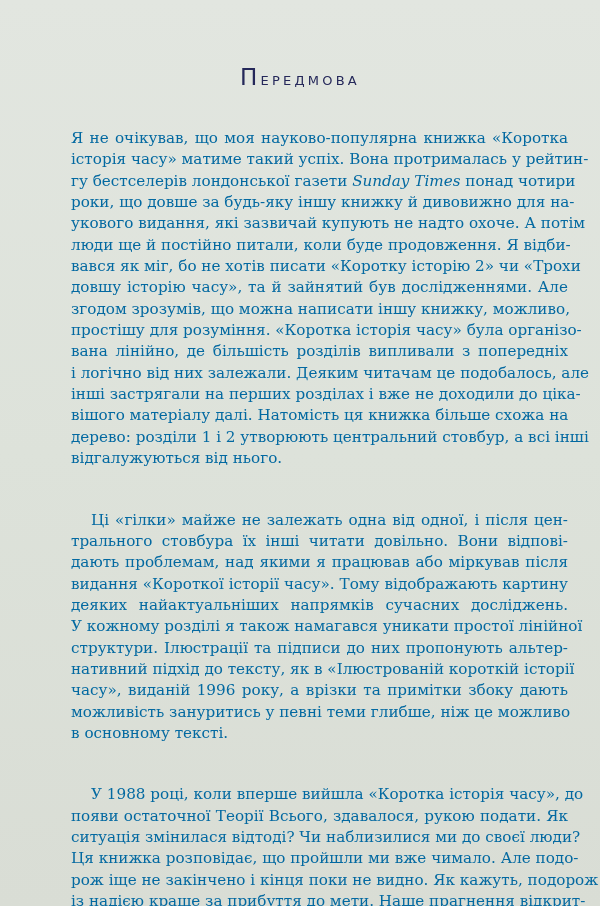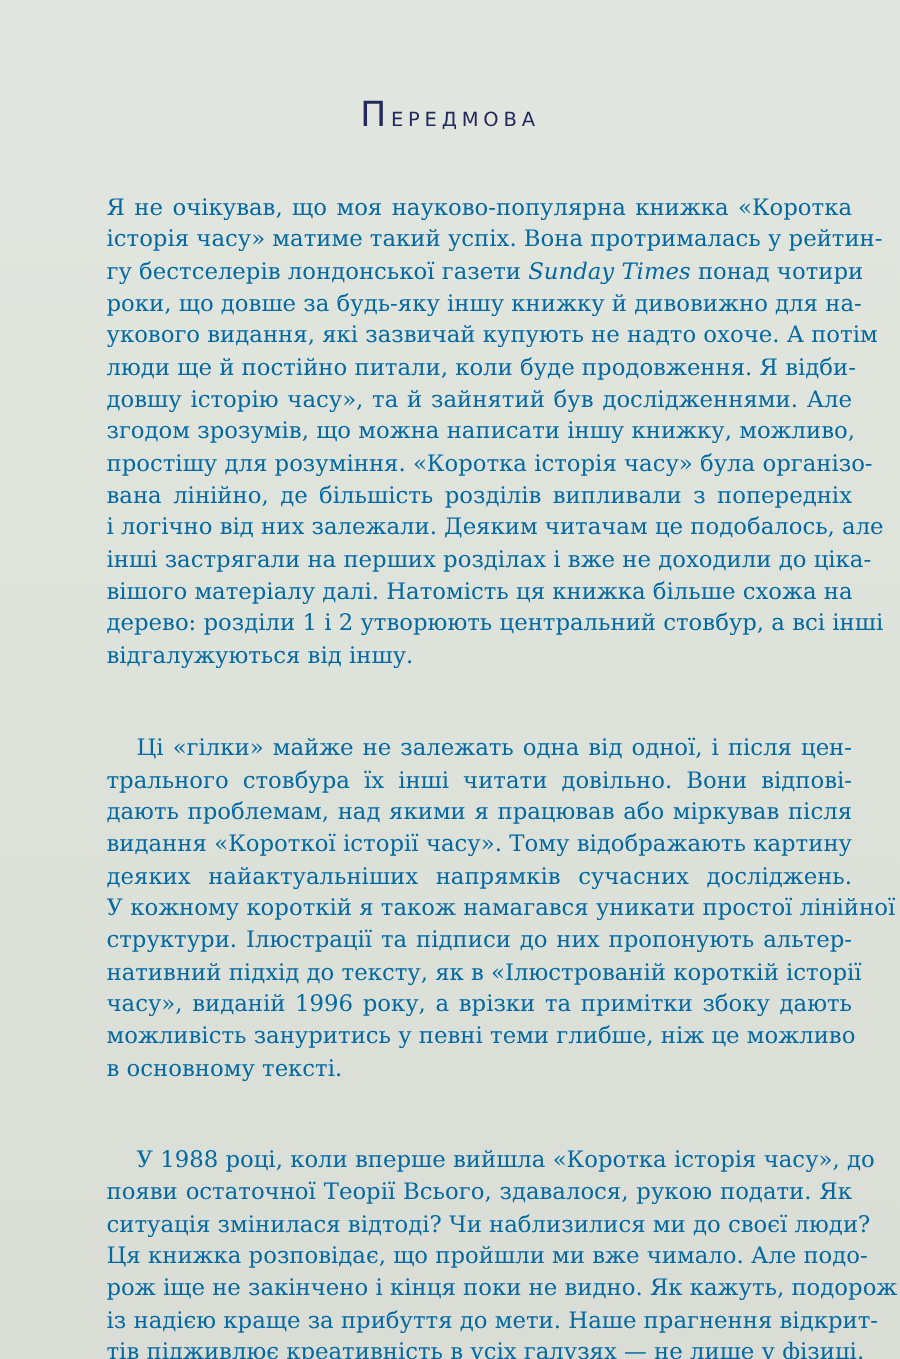--- a/index.html
+++ b/index.html
@@ -69,38 +69,39 @@
   </h1>
 
   <div class="body-text">
     <div>
       <span class="line">Я не очікував, що моя науково-популярна книжка «Коротка</span>
       <span class="line">історія часу» матиме такий успіх. Вона протрималась у рейтин-</span>
       <span class="line"><span>гу бестселерів лондонської газети </span><span class="it">Sunday Times</span><span> понад чотири</span></span>
       <span class="line">роки, що довше за будь-яку іншу книжку й дивовижно для на-</span>
       <span class="line">укового видання, які зазвичай купують не надто охоче. А потім</span>
       <span class="line">люди ще й постійно питали, коли буде продовження. Я відби-</span>
+      <span class="line">вався як міг, бо не хотів писати «Коротку історію 2» чи «Трохи</span>
       <span class="line">довшу історію часу», та й зайнятий був дослідженнями. Але</span>
       <span class="line">згодом зрозумів, що можна написати іншу книжку, можливо,</span>
       <span class="line">простішу для розуміння. «Коротка історія часу» була організо-</span>
       <span class="line">вана лінійно, де більшість розділів випливали з попередніх</span>
       <span class="line">і логічно від них залежали. Деяким читачам це подобалось, але</span>
       <span class="line">інші застрягали на перших розділах і вже не доходили до ціка-</span>
       <span class="line">вішого матеріалу далі. Натомість ця книжка більше схожа на</span>
       <span class="line">дерево: розділи 1 і 2 утворюють центральний стовбур, а всі інші</span>
-      <span class="line last">відгалужуються від іншу.</span>
+      <span class="line last">відгалужуються від нього.</span>
     </div>
 
     <div>
       <span class="line indent">Ці «гілки» майже не залежать одна від одної, і після цен-</span>
       <span class="line">трального стовбура їх інші читати довільно. Вони відпові-</span>
       <span class="line">дають проблемам, над якими я працював або міркував після</span>
       <span class="line">видання «Короткої історії часу». Тому відображають картину</span>
       <span class="line">деяких найактуальніших напрямків сучасних досліджень.</span>
-      <span class="line">У кожному короткій я також намагався уникати простої лінійної</span>
+      <span class="line">У кожному розділі я також намагався уникати простої лінійної</span>
       <span class="line">структури. Ілюстрації та підписи до них пропонують альтер-</span>
       <span class="line">нативний підхід до тексту, як в «Ілюстрованій короткій історії</span>
       <span class="line">часу», виданій 1996 року, а врізки та примітки збоку дають</span>
       <span class="line">можливість зануритись у певні теми глибше, ніж це можливо</span>
       <span class="line last">в основному тексті.</span>
     </div>
 
     <div>
       <span class="line indent">У 1988 році, коли вперше вийшла «Коротка історія часу», до</span>
       <span class="line">появи остаточної Теорії Всього, здавалося, рукою подати. Як</span>

